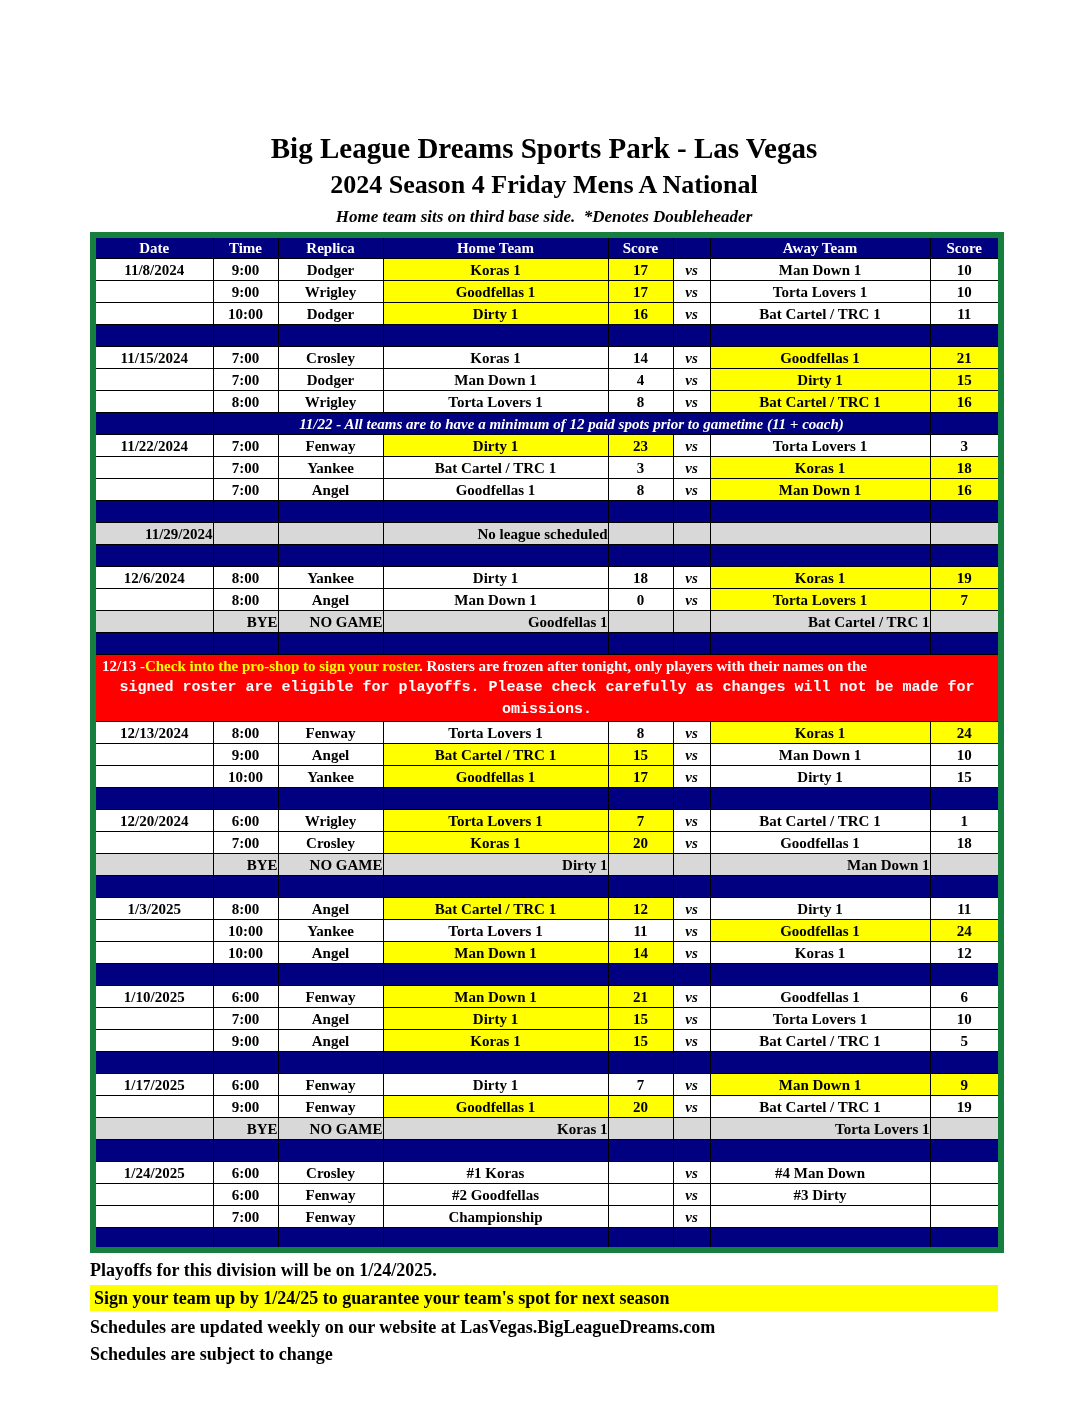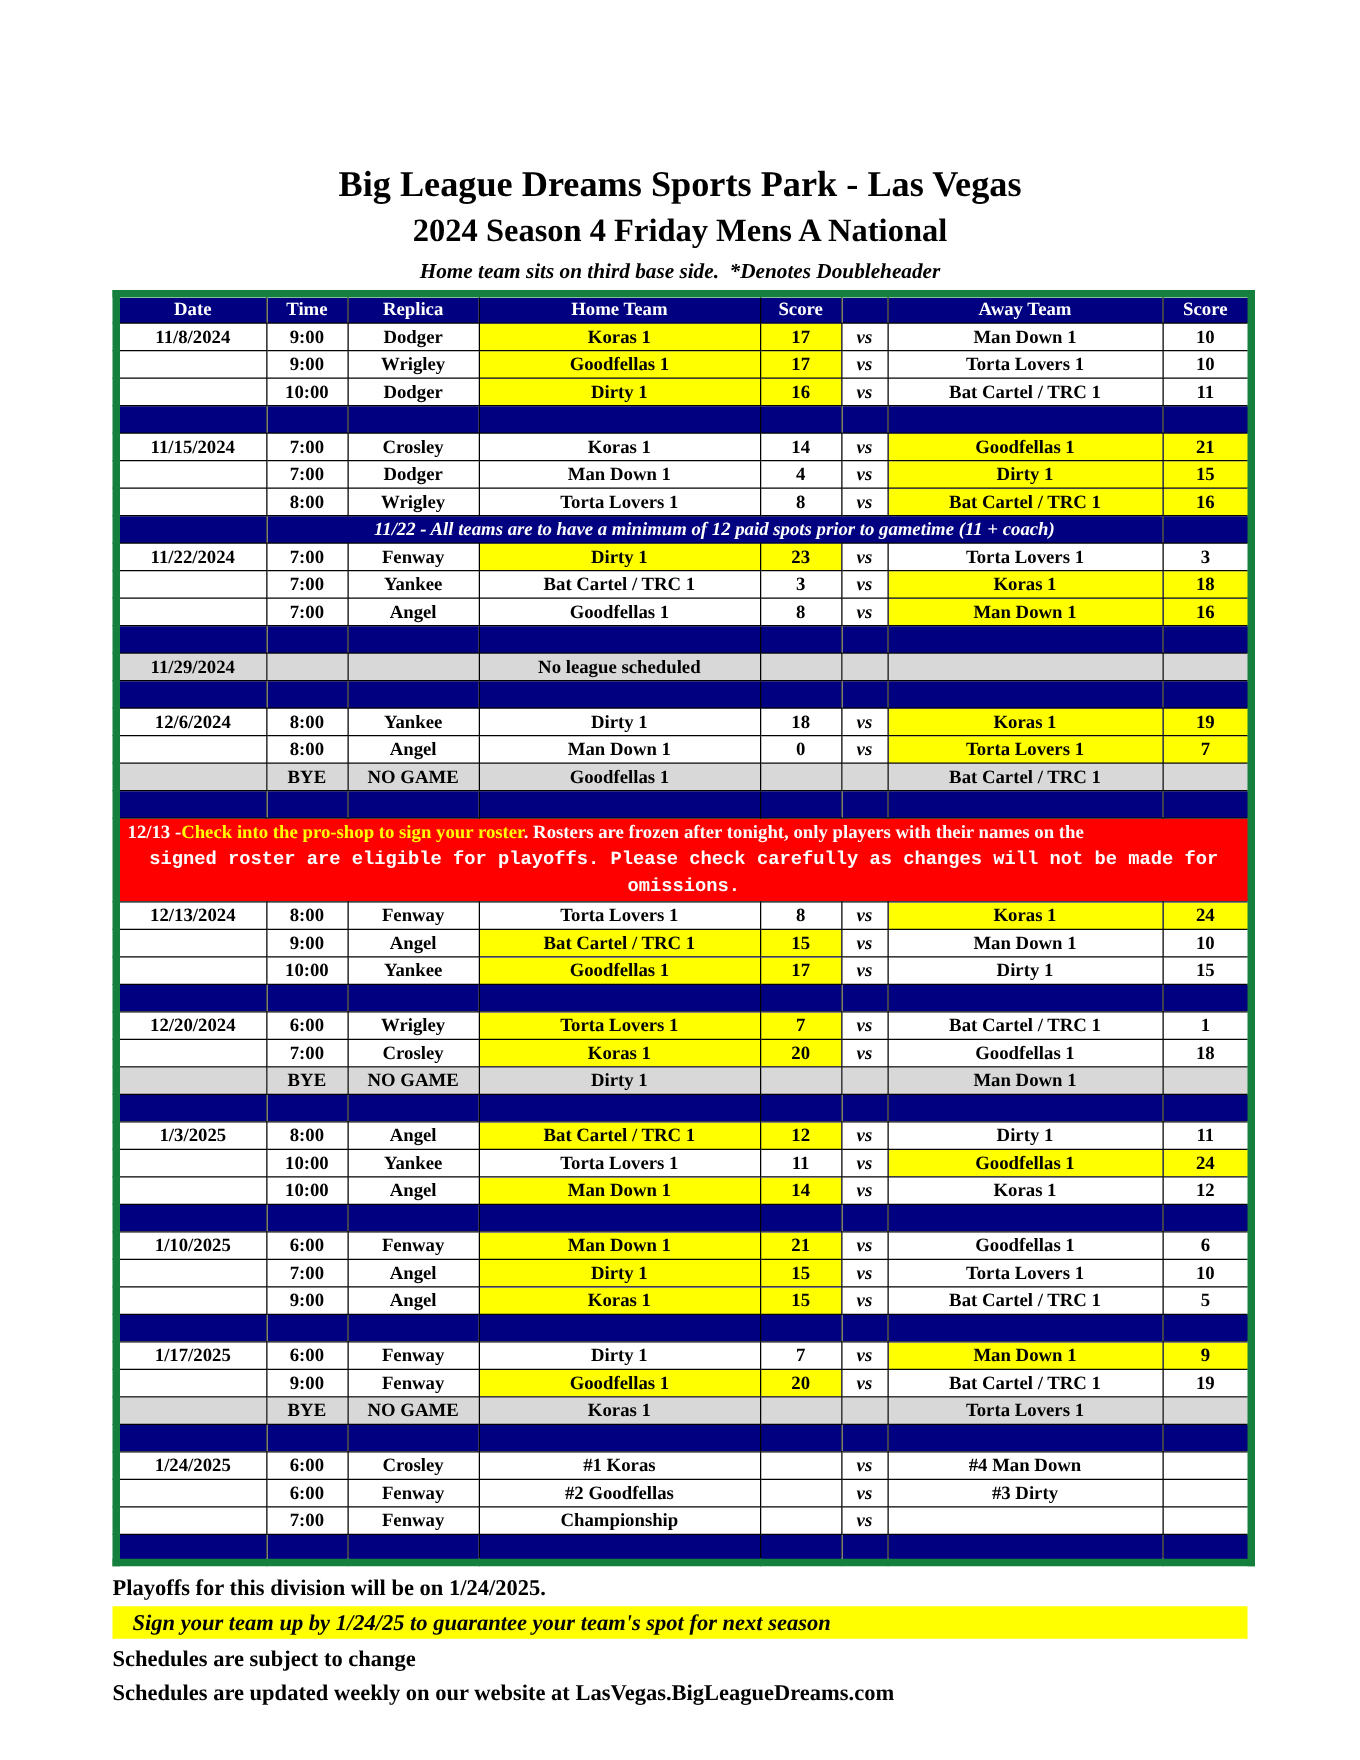--- a/index.html
+++ b/index.html
@@ -27,36 +27,36 @@
   table.sched{
     margin-top:6px;border-collapse:collapse;table-layout:fixed;width:908px;
     border:6px solid #15803d;
   }
   table.sched th, table.sched td{
     border:1px solid #000;height:22px;padding:0;text-align:center;vertical-align:middle;
     font-weight:bold;font-size:15px;line-height:20px;white-space:nowrap;overflow:hidden;
   }
   thead th{background:var(--navy);color:#fff;font-size:15px;}
   tr.spacer td{background:var(--navy);}
-  tr.gray td{background:var(--gray);}
+  tr.gray td{background:var(--gray);text-align:right;}
   td.hl{background:var(--yellow);}
   td.vs{font-style:italic;font-size:13px;}
   td.note-cell{
     background:var(--navy);color:#fff;text-align:left;padding-left:12px;font-size:13.5px;font-style:italic;
   }
   td.navy-cell{background:var(--navy);}
   tr.banner-row td{
     background:var(--red);color:#fff;height:45px;white-space:normal;line-height:22px;
   }
   .banner-l1{text-align:left;padding-left:6px;}
   .banner-l2{text-align:center;font-family:Liberation Mono, monospace;}
   .banner-hl{color:var(--yellow);}
   .footer{width:908px;margin:5px 0 0 90px;font-weight:bold;font-size:18px;}
   .footer > div{line-height:24px;margin-bottom:3px;}
-  .footer .signup{background:var(--yellow);padding:1px 16px;margin-bottom:4px;font-style:italic;}
+  .footer .signup{background:var(--yellow);padding:1px 4px;margin-bottom:4px;}
 </style>
 </head>
 <body>
 
 <div class="page">
   <div class="content">
     <h1 class="title">Big League Dreams Sports Park - Las Vegas</h1>
     <h2 class="subtitle">2024 Season 4 Friday Mens A National</h2>
     <div class="top-note">Home team sits on third base side.  *Denotes Doubleheader</div>
 
@@ -505,16 +505,16 @@
             <td></td>
             <td></td>
           </tr>
         </tbody>
     </table>
   </div>
 
   <div class="footer">
     <div>Playoffs for this division will be on 1/24/2025.</div>
     <div class="signup">Sign your team up by 1/24/25 to guarantee your team's spot for next season</div>
+    <div>Schedules are updated weekly on our website at LasVegas.BigLeagueDreams.com</div>
     <div>Schedules are subject to change</div>
-    <div>Schedules are updated weekly on our website at LasVegas.BigLeagueDreams.com</div>
   </div>
 </div>
 
 </body></html>

